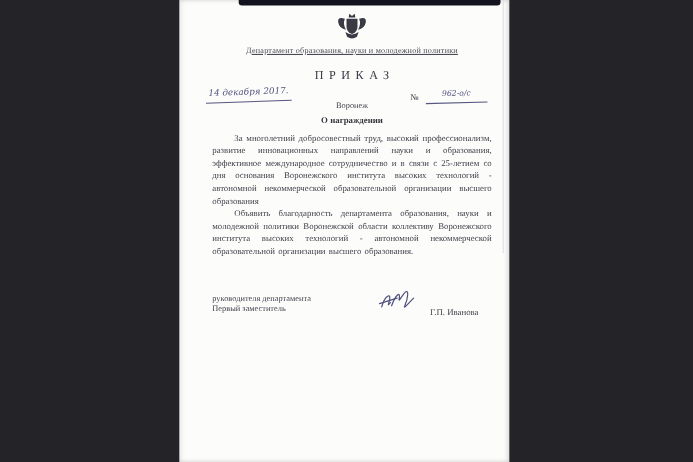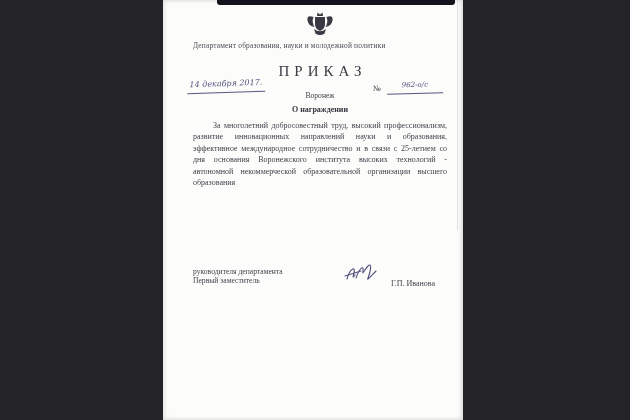--- a/index.html
+++ b/index.html
@@ -17,23 +17,23 @@
   .paper-fold{
     position:absolute;left:294px;top:0;width:1px;height:230px;
     background:#d6d6dc;opacity:.7;
   }
   .edge-strip{
     position:absolute;left:54px;top:0;width:238px;height:5px;
     background:#13131e;border-radius:0 0 3px 3px;
   }
   .content{position:absolute;left:30px;top:0;width:254px;height:420px;color:#43434d;}
   .emblem{position:absolute;left:112px;top:11px;width:30px;height:28px;}
-  .org1{position:absolute;top:41px;left:0;width:254px;font-size:7.4px;letter-spacing:.2px;color:#4a4a55;}
+  .org1{position:absolute;top:41px;left:0;width:254px;text-align:center;font-size:7.4px;letter-spacing:.2px;color:#4a4a55;text-decoration:underline;}
   .org2{position:absolute;top:51px;left:0;width:254px;text-align:center;font-size:7.4px;color:#4a4a55;}
-  .doc-title{position:absolute;top:63px;left:0;width:254px;text-align:center;font-size:15px;letter-spacing:5px;text-indent:5px;color:#3c3c46;}
+  .doc-title{position:absolute;top:63px;left:0;width:254px;text-align:center;font-size:11px;letter-spacing:5px;text-indent:5px;color:#3c3c46;}
   .hand{font-style:italic;color:#51517e;font-family:"DejaVu Serif", serif;}
   .date-field{
     position:absolute;left:-6px;top:79px;width:78px;height:13px;
     border-bottom:1px solid #56567f;transform:rotate(-2deg);
     font-size:8px;text-align:center;
   }
   .num-label{position:absolute;left:180px;top:84px;font-size:8px;color:#3c3c46;}
   .num-field{
     position:absolute;left:194px;top:81px;width:56px;height:12px;
     border-bottom:1px solid #56567f;transform:rotate(-1.5deg);
@@ -76,20 +76,21 @@
 
       <div class="date-field hand">14 декабря 2017.</div>
       <div class="num-label">№</div>
       <div class="num-field hand">962-о/с</div>
 
       <div class="city">Воронеж</div>
       <div class="subject">О награждении</div>
 
       <div class="bodyflow">
         <p class="para">За многолетний добросовестный труд, высокий профессионализм, развитие инновационных направлений науки и образования, эффективное международное сотрудничество и в связи с 25-летием со дня основания Воронежского института высоких технологий - автономной некоммерческой образовательной организации высшего образования</p>
+        <p class="para">Объявить благодарность департамента образования, науки и молодежной политики Воронежской области коллективу Воронежского института высоких технологий - автономной некоммерческой образовательной организации высшего образования.</p>
       </div>
 
       <div class="sig-block">
         <div>руководителя департамента</div>
         <div>Первый заместитель</div>
         <div class="sig-squiggle">
           <svg width="42" height="32" viewBox="0 0 42 32">
             <g fill="none" stroke="#51517e" stroke-width="1.1" stroke-linecap="round">
               <path d="M6 20 C 9 9, 15 7, 13 14 C 12 18, 11 20, 14 16"></path>
               <path d="M15 19 C 19 8, 23 6, 22 12 C 21 17, 24 10, 27 7 C 31 3, 30 12, 27 19 C 25 23, 31 16, 35 12"></path>

